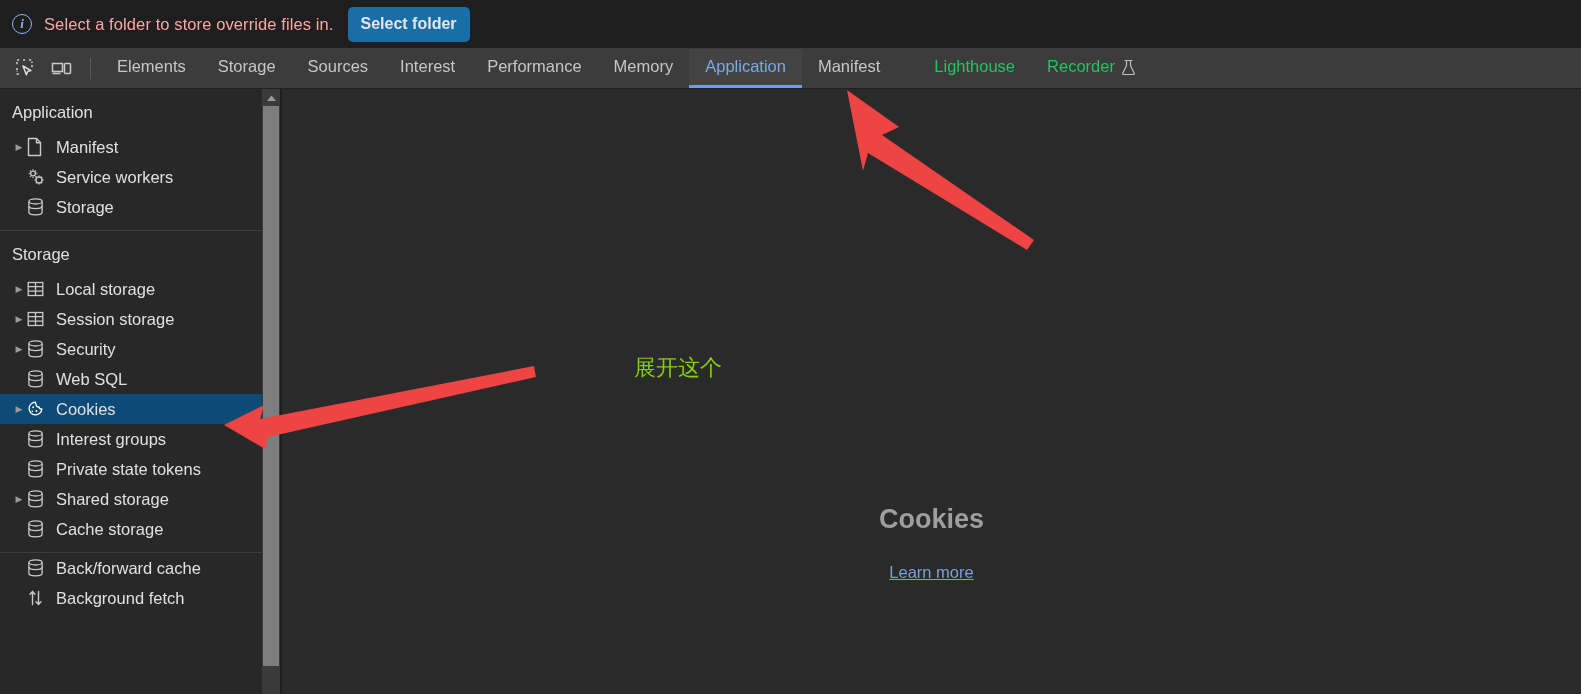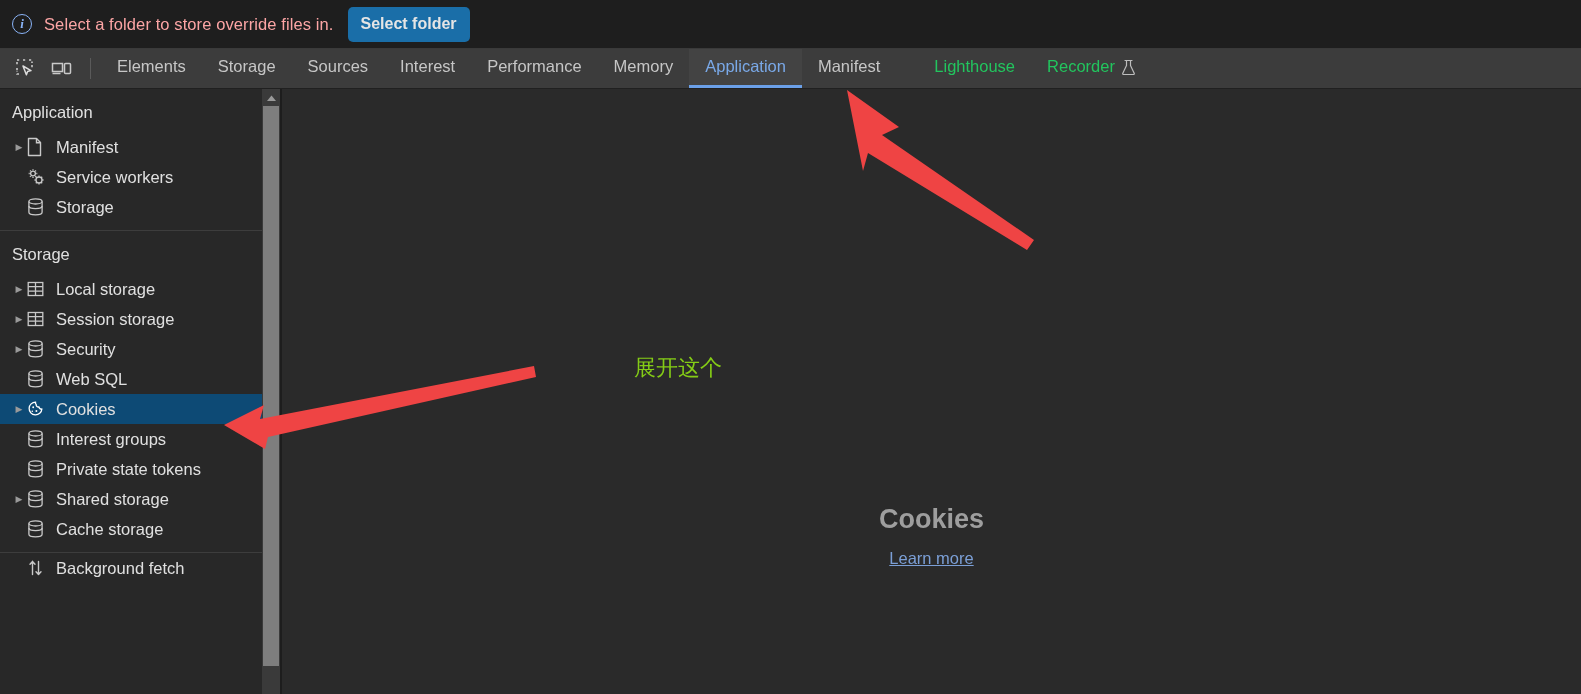--- a/index.html
+++ b/index.html
@@ -128,21 +128,21 @@
     position: relative; overflow: hidden;
   }
   .empty-state {
     position: absolute; left: 0; right: 0; top: 415px;
     text-align: center;
   }
   .empty-title {
     color: #9e9e9e; font-size: 27px; font-weight: bold;
   }
   .empty-link {
-    display: inline-block; margin-top: 14px;
+    display: inline-block; margin-top: 28px;
     color: #7b9fd6; font-size: 16.5px; text-decoration: underline;
     cursor: pointer;
   }
 
   
   .anno-layer {
     position: absolute; inset: 0; pointer-events: none;
   }
   .anno-text {
     position: absolute; left: 588px; top: 353px;
@@ -390,20 +390,33 @@
                 </g>
               </svg>
           </span>
           <span class="sb-label">Cache storage</span>
         </div>
         <div class="sb-divider"></div>
       </div>
 
       <div class="sb-section">
 
+        <div class="sb-item">
+          <span class="twisty empty">▶</span>
+          <span class="sb-ico">
+            <svg width="19" height="20" viewBox="0 0 19 20">
+                <g fill="none" stroke="#c9c9c9" stroke-width="1.3">
+                  <ellipse cx="9.5" cy="4.4" rx="6.6" ry="2.6"></ellipse>
+                  <path d="M2.9 4.4v10.8c0 1.45 2.95 2.6 6.6 2.6s6.6-1.15 6.6-2.6V4.4"></path>
+                  <path d="M2.9 9.0c0 1.45 2.95 2.6 6.6 2.6s6.6-1.15 6.6-2.6"></path>
+                </g>
+              </svg>
+          </span>
+          <span class="sb-label">Back/forward cache</span>
+        </div>
 
         <div class="sb-item">
           <span class="twisty empty">▶</span>
           <span class="sb-ico">
             <svg width="19" height="20" viewBox="0 0 19 20">
                 <g fill="none" stroke="#c9c9c9" stroke-width="1.4" stroke-linecap="round" stroke-linejoin="round">
                   <path d="M6.5 16.5V3.5M6.5 3.5L4 6.3M6.5 3.5L9 6.3"></path>
                   <path d="M12.5 3.5v13M12.5 16.5L10 13.7M12.5 16.5L15 13.7"></path>
                 </g>
               </svg>

